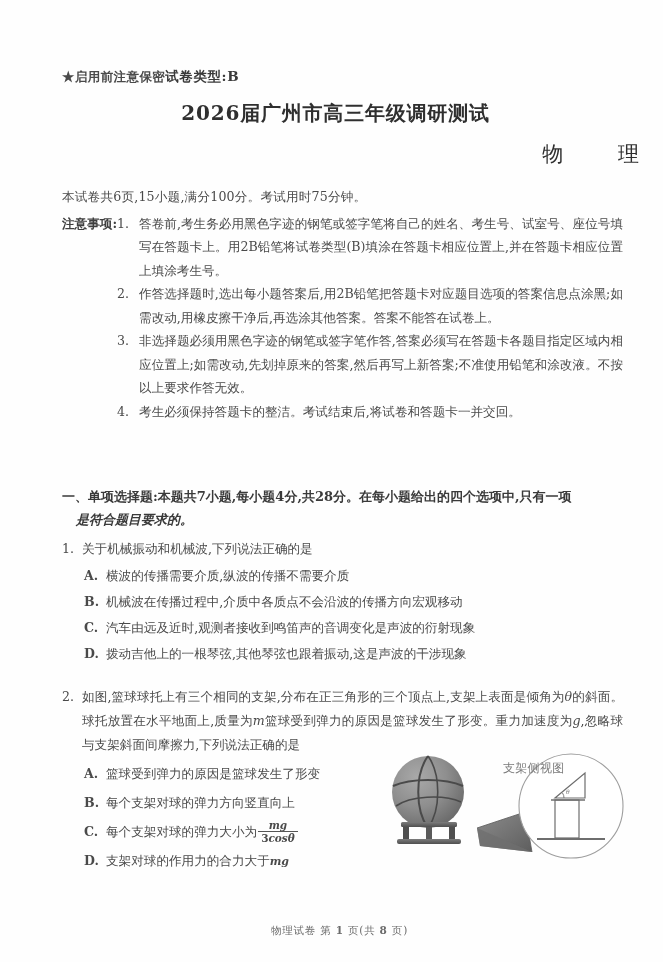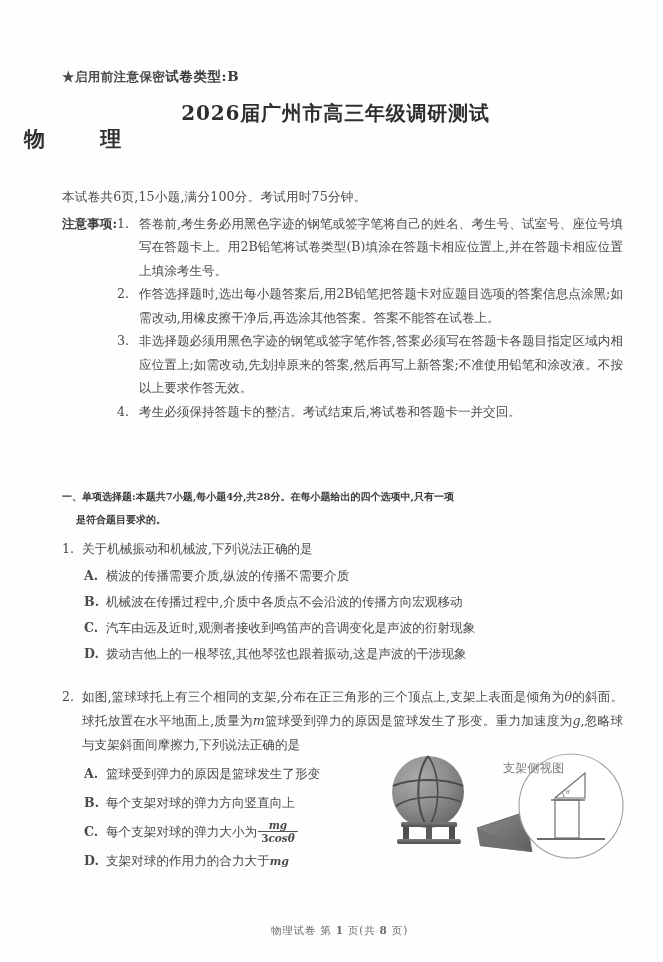--- a/index.html
+++ b/index.html
@@ -52,26 +52,26 @@
     left: 8px;
     right: 0;
     text-align: center;
     font-size: 20px;
     font-weight: bold;
     letter-spacing: .8px;
     color: #2f2f2f;
   }
   .subject-title {
     position: absolute;
-    top: 125px;
+    top: 140px;
     left: 0;
     right: 0;
-    text-align: left;
+    text-align: right;
     font-size: 21px;
-    font-weight: bold;
+    font-weight: normal;
     letter-spacing: 24px;
     text-indent: 24px;
     color: #2f2f2f;
   }
 
   
   .body-block {
     position: absolute;
     top: 185px;
     left: 62px;
@@ -114,29 +114,29 @@
   .notice-item + .notice-item { margin-top: 0; }
 
   
   .section-block {
     position: absolute;
     top: 485px;
     left: 62px;
     right: 40px;
   }
   .section-heading {
-    font-size: 10px;
+    font-size: 13px;
     line-height: 23px;
     font-weight: bold;
     color: #3a3a3a;
     text-align: justify;
     text-justify: inter-ideograph;
     margin-bottom: 6px;
   }
-  .section-heading .cont { display: block; padding-left: 14px; }
+  .section-heading .cont { display: block; padding-left: 14px; font-style: italic; }
 
   
   .question { margin-top: 2px; }
   .q-head {
     display: flex;
     font-size: 12.6px;
     line-height: 24px;
     color: #4a4a4a;
   }
   .q-num { width: 20px; flex: 0 0 20px; }

